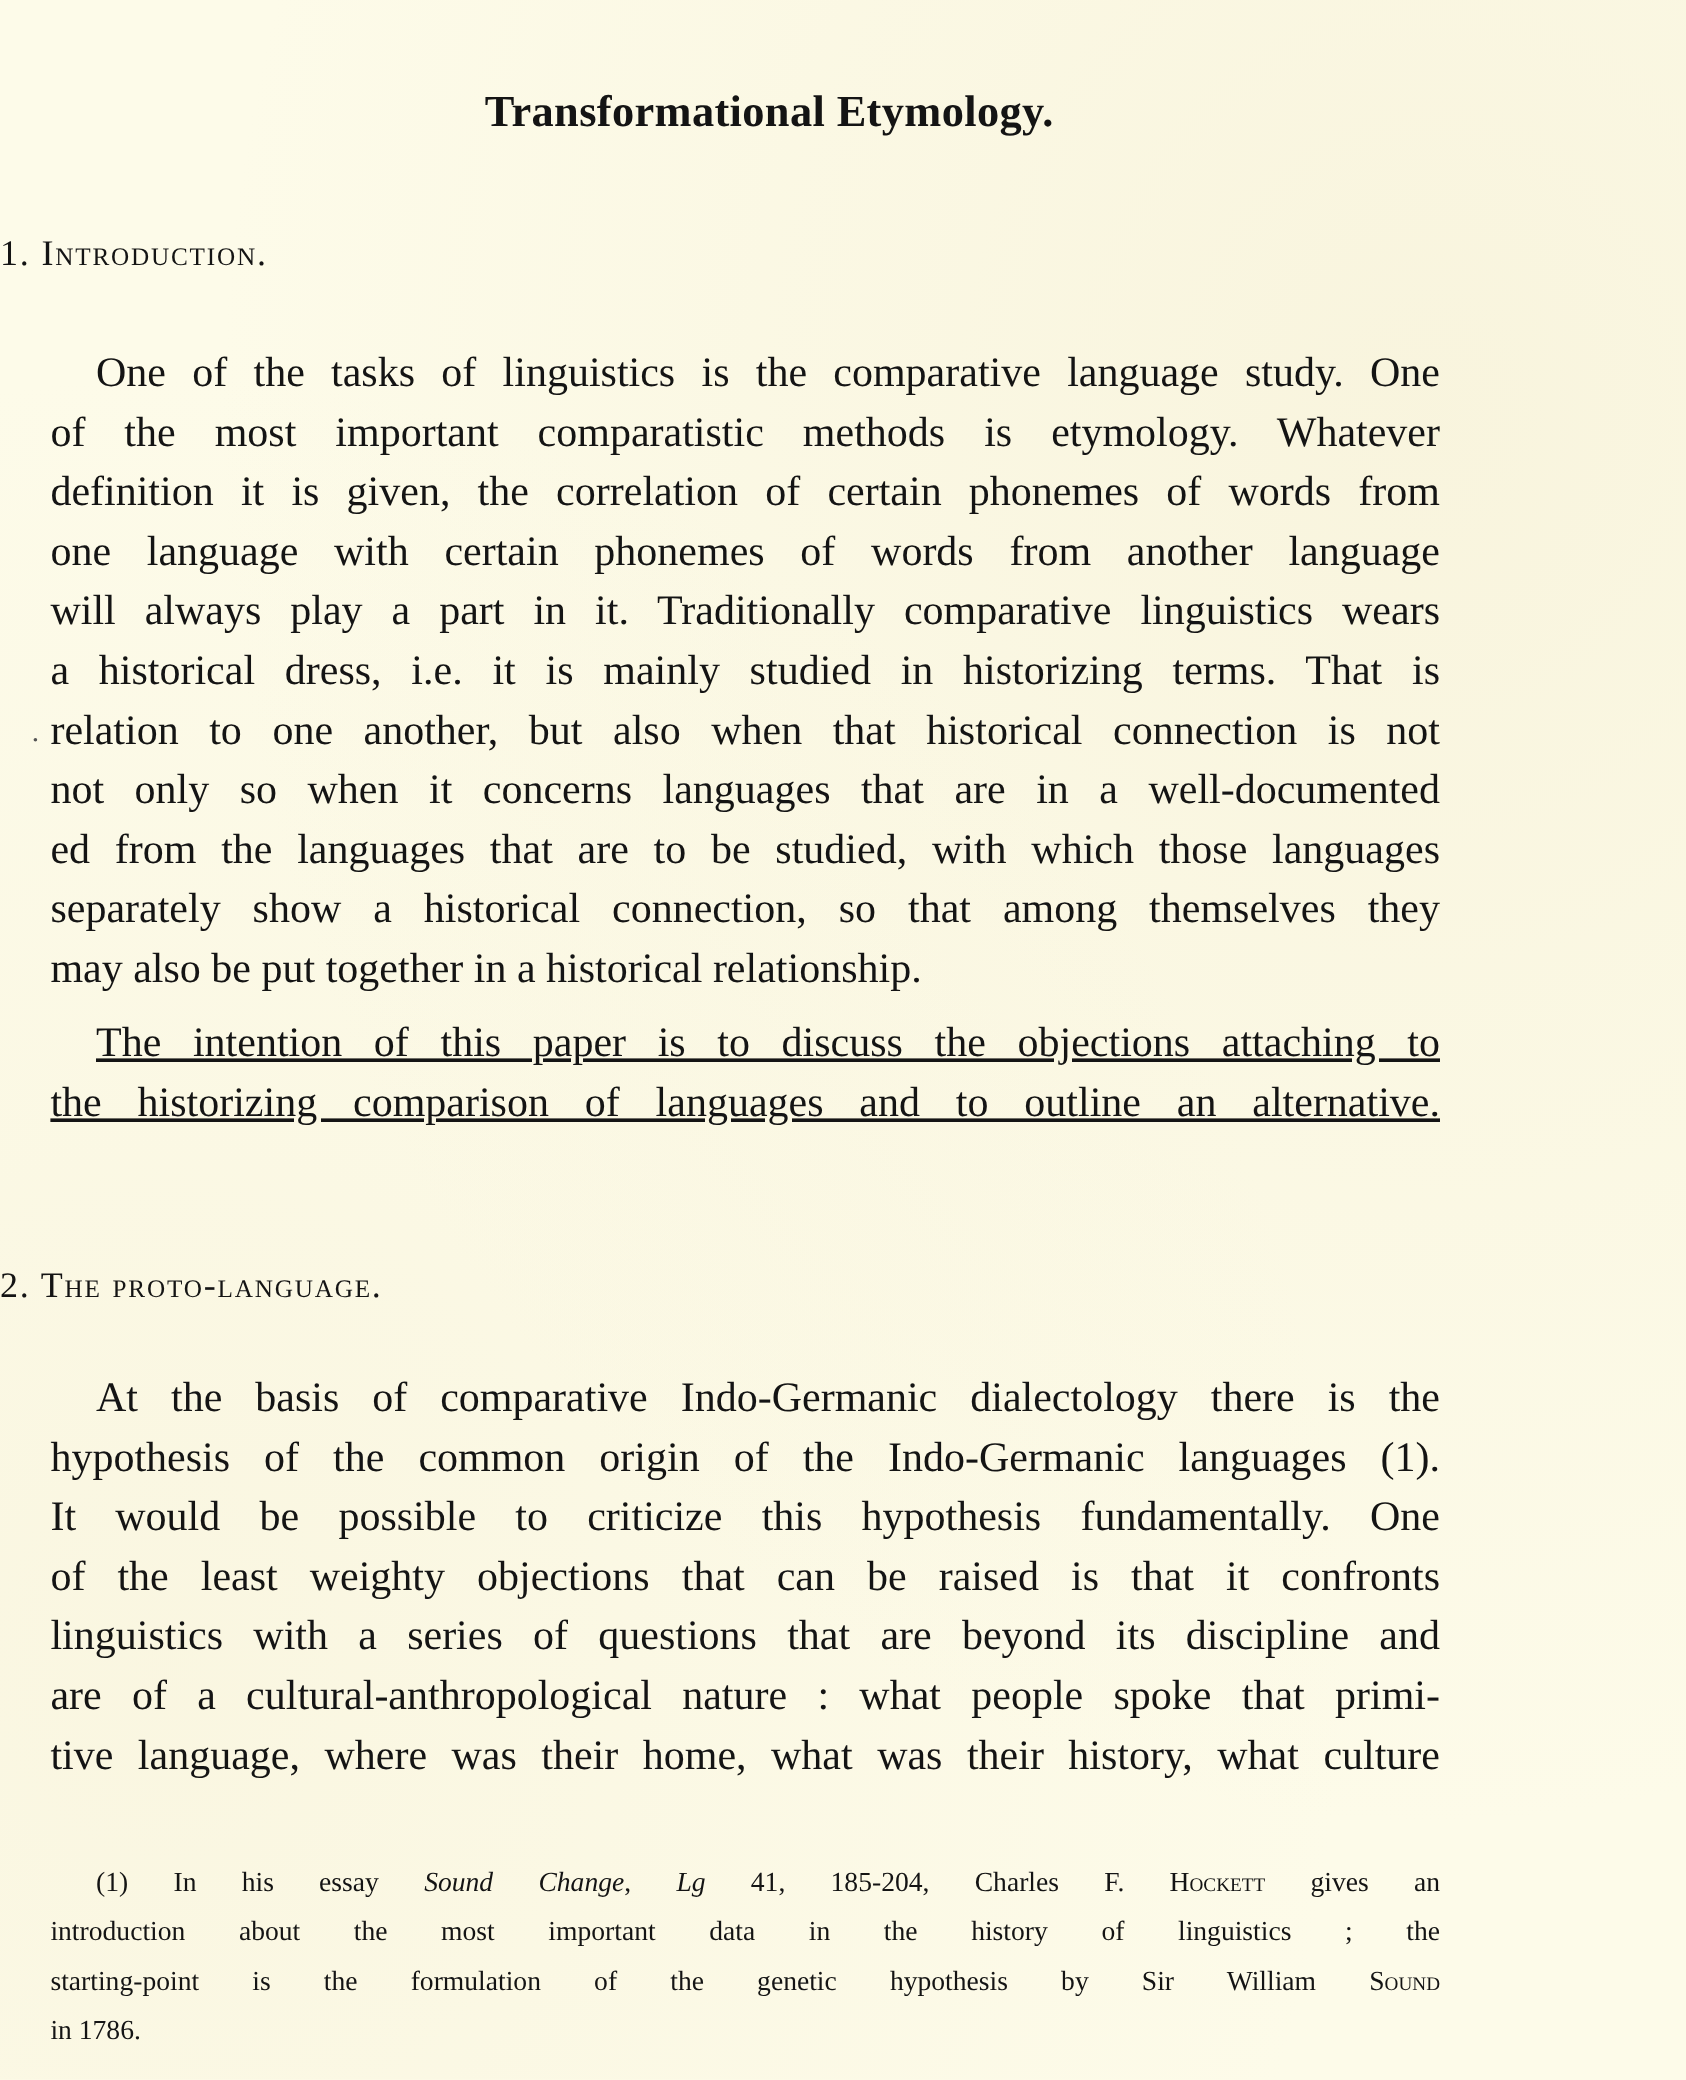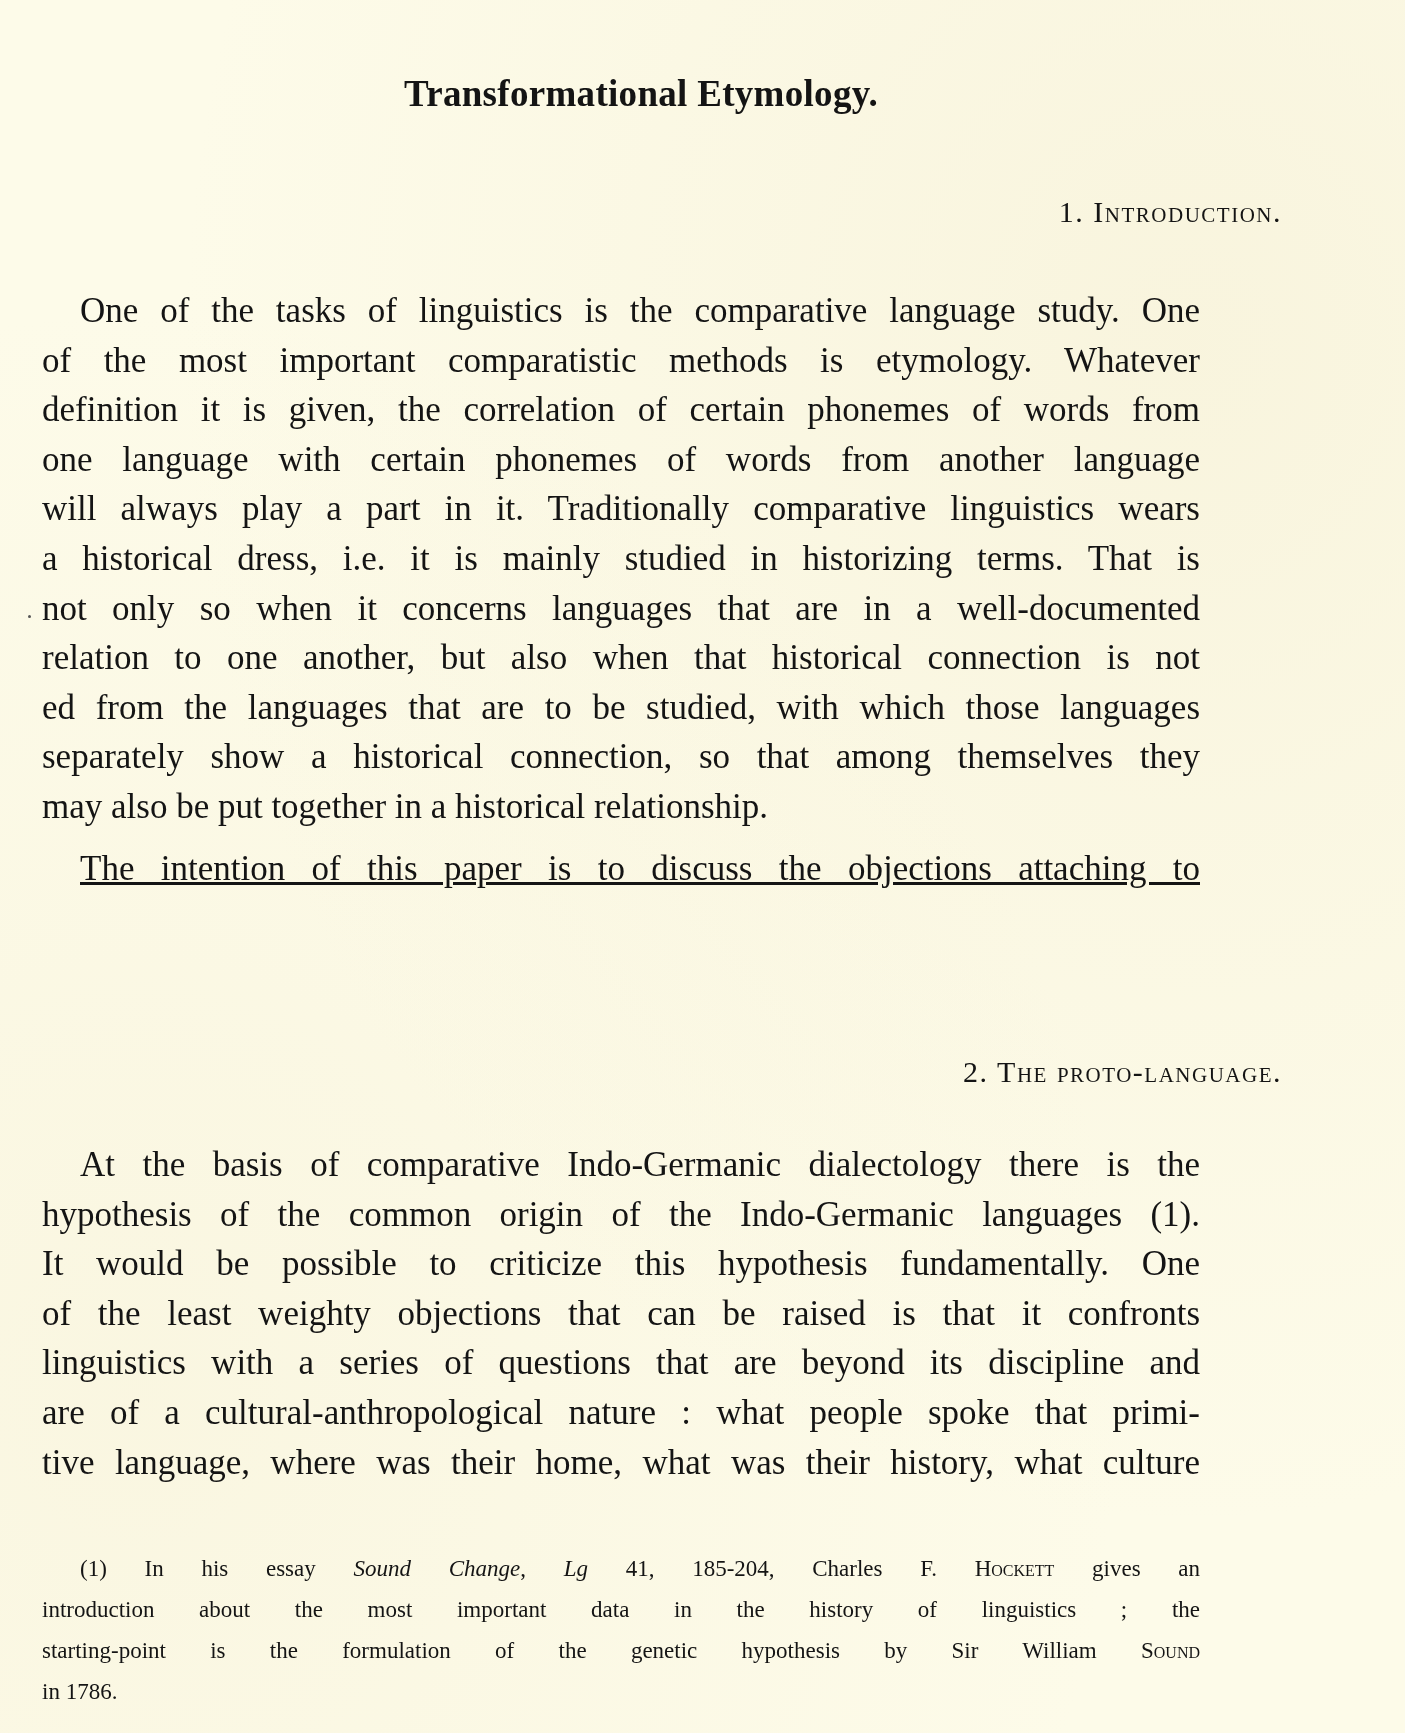--- a/index.html
+++ b/index.html
@@ -35,21 +35,21 @@
       font-family: "Liberation Serif", serif;
       font-weight: bold;
       font-size: 37px;
       letter-spacing: 0.3px;
       margin: 0;
     }
     .section-heading {
       position: absolute;
       left: 0;
       width: 1282px;
-      text-align: right;
+      text-align: left;
       font-family: "Liberation Serif", serif;
       font-size: 30px;
       font-variant: small-caps;
       letter-spacing: 1.5px;
       margin: 0;
       font-weight: normal;
     }
     .h-intro { top: 195px; }
     .h-proto { top: 1055px; }
     .para {
@@ -131,29 +131,30 @@
     <span>Introduction.</span>
   </h2>
 
   <div class="para p1">
     <span class="line indent">One of the tasks of linguistics is the comparative language study. One</span>
     <span class="line">of the most important comparatistic methods is etymology. Whatever</span>
     <span class="line">definition it is given, the correlation of certain phonemes of words from</span>
     <span class="line">one language with certain phonemes of words from another language</span>
     <span class="line">will always play a part in it. Traditionally comparative linguistics wears</span>
     <span class="line">a historical dress, i.e. it is mainly studied in historizing terms. That is</span>
+    <span class="line">relation to one another, but also when that historical connection is not</span>
     <span class="line">not only so when it concerns languages that are in a well-documented</span>
-    <span class="line">relation to one another, but also when that historical connection is not</span>
     <span class="line">ed from the languages that are to be studied, with which those languages</span>
     <span class="line">separately show a historical connection, so that among themselves they</span>
     <span class="line last">may also be put together in a historical relationship.</span>
   </div>
 
   <div class="para p2">
     <span class="line indent">The intention of this paper is to discuss the objections attaching to</span>
+    <span class="line">the historizing comparison of languages and to outline an alternative.</span>
   </div>
 
   <h2 class="section-heading h-proto">
     <span>2.</span>
     <span>The proto-language.</span>
   </h2>
 
   <div class="para p3">
     <span class="line indent">At the basis of comparative Indo-Germanic dialectology there is the</span>
     <span class="line">hypothesis of the common origin of the Indo-Germanic languages (1).</span>

